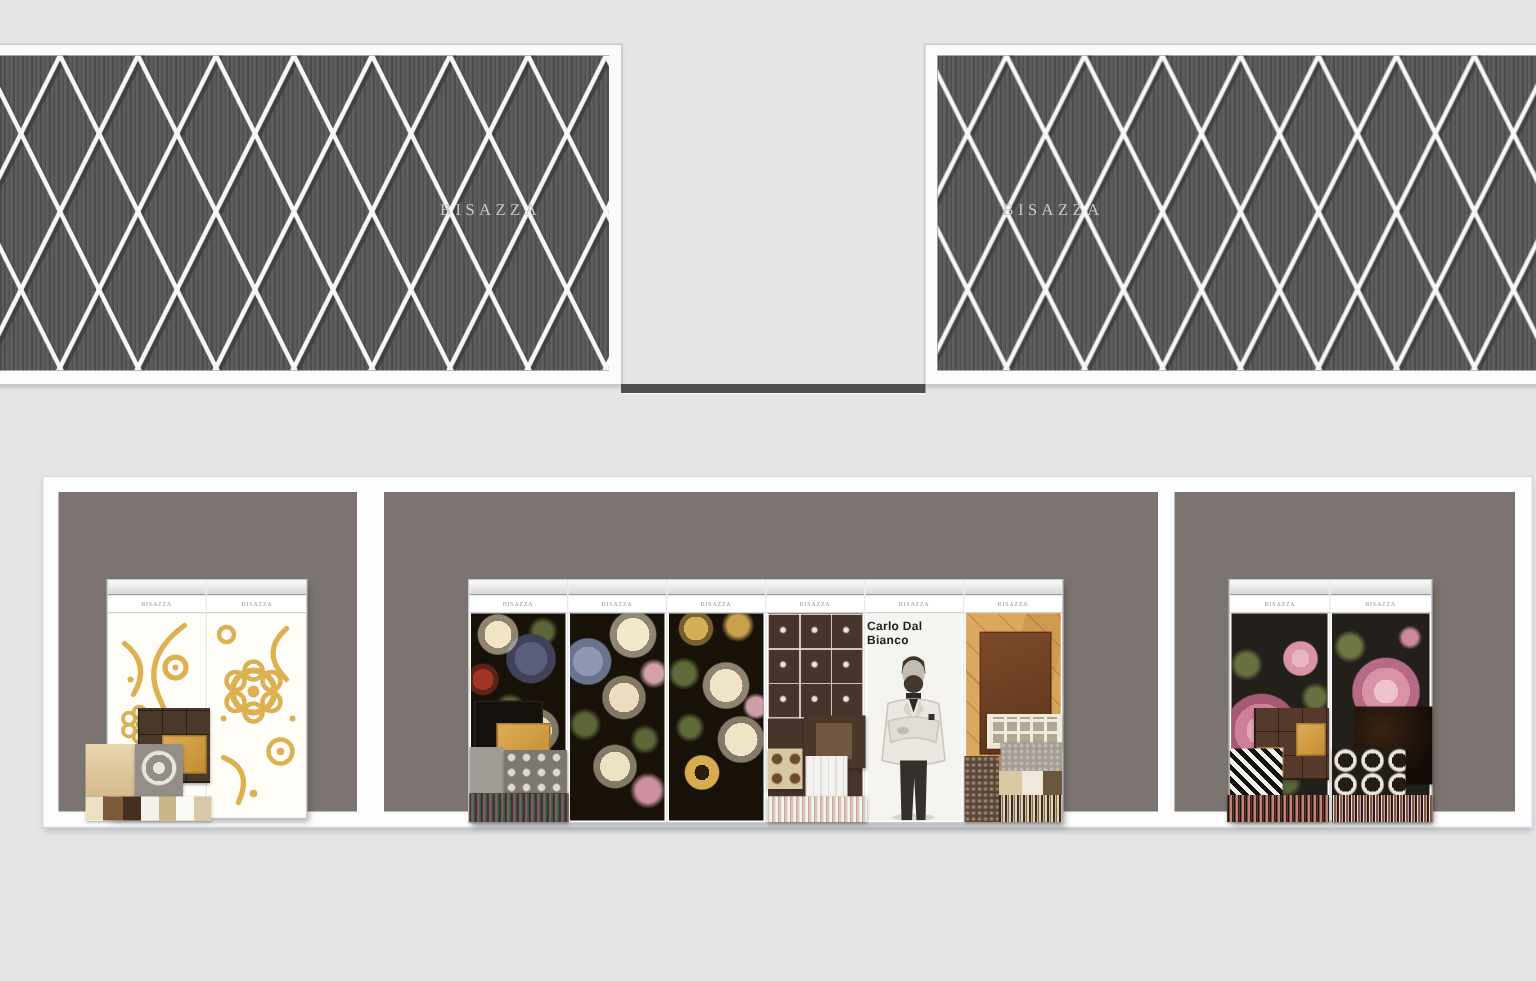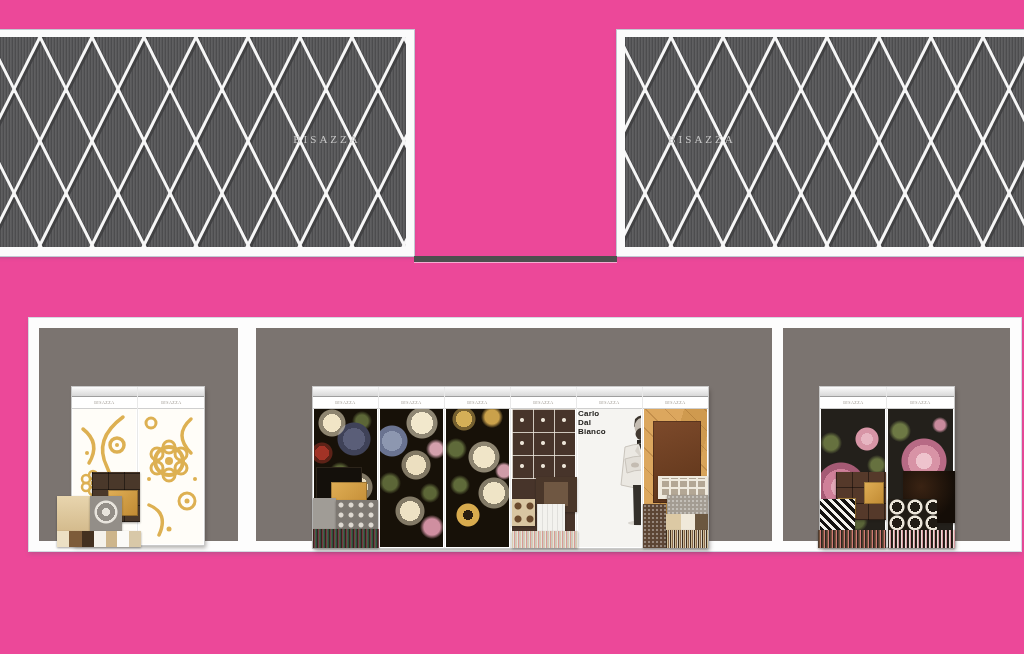--- a/index.html
+++ b/index.html
@@ -1,17 +1,17 @@
 <!DOCTYPE html>
 <html><head>
 <meta charset="utf-8">
 <style>
   html,body{margin:0;padding:0;background:#c3cdd8;}
   #stage{position:relative;width:1024px;height:654px;overflow:hidden;
-         background:#ec4899;font-family:"Liberation Sans",sans-serif;}
+         background:#e5e5e5;font-family:"Liberation Sans",sans-serif;}
   .abs{position:absolute;}
 
   
   .facade{background:#fbfbfb;box-shadow:0 0 0 1px #c2c9d2, 0 2px 3px rgba(90,100,115,.35);}
   .facade-inner{position:absolute;left:8px;top:7px;right:8px;bottom:9px;
     background-color:#59595b;
     background-image:repeating-linear-gradient(90deg,rgba(0,0,0,.14) 0 1px,rgba(255,255,255,.04) 1px 2px,rgba(0,0,0,0) 2px 3px);}
   .lattice-svg{position:absolute;left:0;top:0;}
   .facade-sign{font-family:"Liberation Serif",serif;font-size:11px;letter-spacing:3px;fill:#c7c7c7;}
   .connector{background:#4e4e4e;box-shadow:0 1px 0 rgba(255,255,255,.55);}
@@ -69,21 +69,21 @@
   
   .art-brown{background:#47342a;}
   .brown-pattern{position:absolute;left:0;top:0;right:0;height:70px;
     background-image:
       radial-gradient(circle at 10px 11px,#ece5d8 0 1.5px,rgba(0,0,0,0) 2.5px),
       repeating-linear-gradient(0deg,rgba(240,235,225,.8) 0 1px,rgba(0,0,0,0) 1px 23px),
       repeating-linear-gradient(90deg,rgba(240,235,225,.8) 0 1px,rgba(0,0,0,0) 1px 21px);
     background-size:21px 23px,auto,auto;}
 
   
-  .art-designer{background:#f5f4f1;display:flex;flex-direction:row;}
+  .art-designer{background:#f5f4f1;display:flex;flex-direction:column;}
   .designer-name{height:18px;display:flex;align-items:center;justify-content:center;
     font-size:8px;font-weight:bold;color:#22201d;letter-spacing:.2px;padding-top:4px;}
 
   
   .art-wood{background-color:#d8a45a;background-image:
     repeating-linear-gradient(45deg,rgba(120,70,20,.25) 0 1px,rgba(0,0,0,0) 1px 14px),
     linear-gradient(105deg,#dca75e 0 40%,#cf9a4f 40% 70%,#d8a45a 70% 100%);}
   .leather{position:absolute;left:9px;top:12px;width:48px;height:82px;
     background:linear-gradient(160deg,#7d4a2b,#5d3419);box-shadow:inset 0 0 0 1px rgba(0,0,0,.25);}
 

